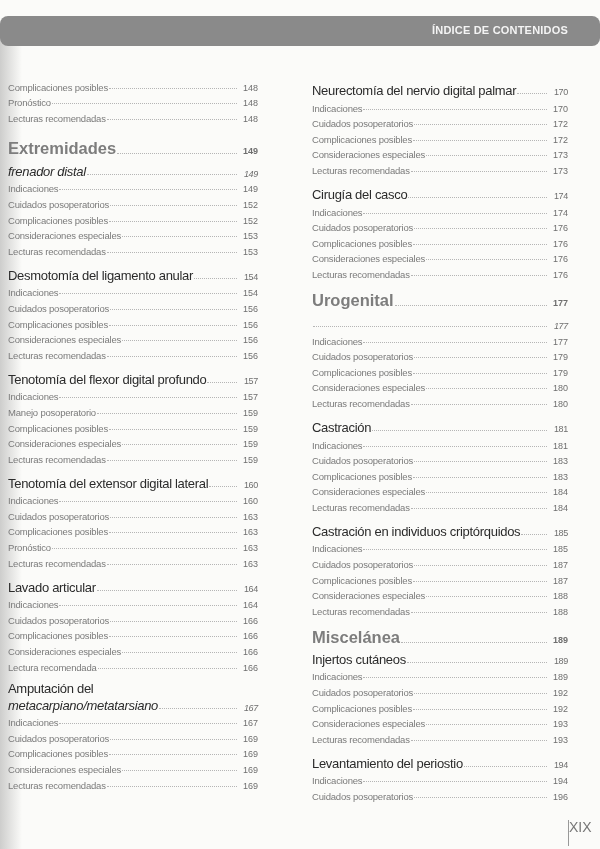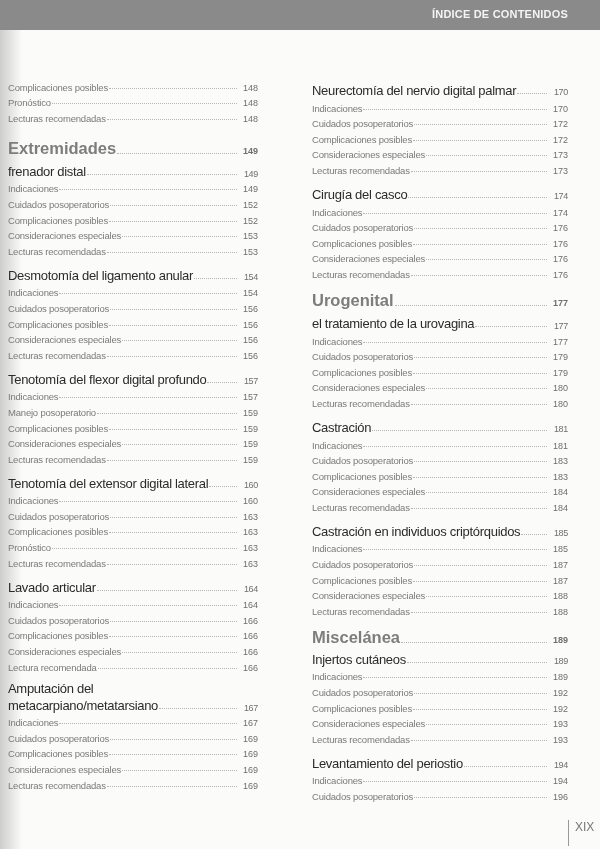--- a/index.html
+++ b/index.html
@@ -7,22 +7,23 @@
     width:600px; height:849px; position:relative; overflow:hidden;
     background:#fbfbf9;
     font-family:"Liberation Sans", "DejaVu Sans", sans-serif;
     color:#6b6b6b;
   }
   .gutter-shadow {
     position:absolute; left:0; top:30px; width:22px; height:819px;
     background:linear-gradient(to right, rgba(120,120,120,0.35), rgba(200,200,200,0.0));
   }
   .header {
-    position:absolute; left:0; top:0; width:600px; height:30px;
+    position:absolute; left:0; top:16px; width:600px; height:30px;
     background:#8a8a8a;
+    border-radius:8px;
   }
   .header-title {
     position:absolute; right:32px; top:8px;
     font-size:11px; font-weight:bold; color:#f4f4f4; letter-spacing:0.2px;
   }
   .col { position:absolute; }
   .col-left { left:8px; top:77px; width:250px; }
   .col-right { left:312px; top:78px; width:256px; }
 
   .row { display:flex; align-items:flex-end; white-space:nowrap; }
@@ -37,25 +38,25 @@
 
   .part { font-size:16.5px; font-weight:bold; color:#7d7d7d; margin-top:14px; height:20px; }
   .part .p { margin-bottom:2px; }
 
   .chap { font-size:13px; color:#2b2b2b; margin-top:8px; height:18px; letter-spacing:-0.3px; }
   .chap-first { margin-top:2px; }
   .chap .p { margin-bottom:1px; }
 
   .chap2 { font-size:13px; color:#2b2b2b; margin-top:4px; letter-spacing:-0.3px; }
   .chap2 .line1 { height:15px; white-space:nowrap; }
-  .chap2 .row { height:17px; }
+  .chap2 .row { height:17px;font-style:italic; }
 
   .page-num {
-    position:absolute; left:568px; top:820px; font-size:12px; color:#777;
-    padding-left:6px; border-left:1px solid #999; height:26px; line-height:14px;
+    position:absolute; left:568px; top:820px; font-size:14px; color:#777;
+    border-left:1px solid #999; height:26px; line-height:14px;
   }
 </style>
 </head>
 <body>
 
 <div class="gutter-shadow"></div>
 
 <div class="header">
   <span class="header-title">ÍNDICE DE CONTENIDOS</span>
 </div>
@@ -341,21 +342,20 @@
     </div>
 
   <div class="row part" style="margin-top:10px">
       <span class="t">Urogenital</span>
       <span class="dots"></span>
       <span class="p">177</span>
     </div>
 
   <div class="chap2">
     <div class="row">
-        <span class="t">el tratamiento de la urovagina</span>
         <span class="dots"></span>
         <span class="p">177</span>
       </div>
   </div>
   <div class="row sub">
       <span class="t">Indicaciones</span>
       <span class="dots"></span>
       <span class="p">177</span>
     </div>
   <div class="row sub">

